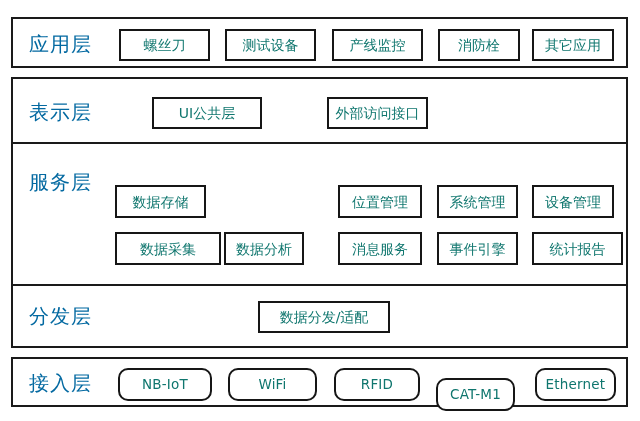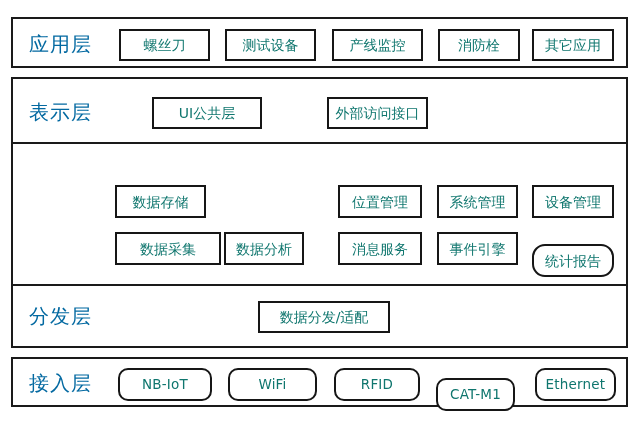--- a/index.html
+++ b/index.html
@@ -84,31 +84,32 @@
   </div>
 
   <div class="layer mid" style="left:11px; top:77px; width:617px; height:67px;">
     <div class="layer-label" style="top:23px;">表示层</div>
 
     <div class="node" style="left:139px; top:18px; width:110px; height:32px;">UI公共层</div>
     <div class="node" style="left:314px; top:18px; width:101px; height:32px;">外部访问接口</div>
   </div>
 
   <div class="layer mid" style="left:11px; top:144px; width:617px; height:142px; border-top:none;">
+    <div class="layer-label" style="top:28px;">服务层</div>
 
     <div class="node" style="left:102px; top:41px; width:91px; height:33px;">数据存储</div>
     <div class="node" style="left:325px; top:41px; width:84px; height:33px;">位置管理</div>
     <div class="node" style="left:424px; top:41px; width:81px; height:33px;text-align:right;">系统管理</div>
     <div class="node" style="left:519px; top:41px; width:82px; height:33px;">设备管理</div>
 
     <div class="node" style="left:102px; top:88px; width:106px; height:33px;">数据采集</div>
     <div class="node" style="left:211px; top:88px; width:80px; height:33px;">数据分析</div>
     <div class="node" style="left:325px; top:88px; width:84px; height:33px;">消息服务</div>
     <div class="node" style="left:424px; top:88px; width:81px; height:33px;">事件引擎</div>
-    <div class="node" style="left:519px; top:100px; width:82px; height:33px;border-radius:13px;">统计报告</div>
+    <div class="node" style="left:519px; top:88px; width:91px; height:33px;">统计报告</div>
   </div>
 
   <div class="layer mid" style="left:11px; top:286px; width:617px; height:62px; border-top:none;">
     <div class="layer-label" style="top:20px;">分发层</div>
 
     <div class="node" style="left:245px; top:15px; width:132px; height:32px;">数据分发/适配</div>
   </div>
 
   <div class="layer" style="left:11px; top:357px; width:617px; height:50px;">
     <div class="layer-label" style="top:14px;">接入层</div>

